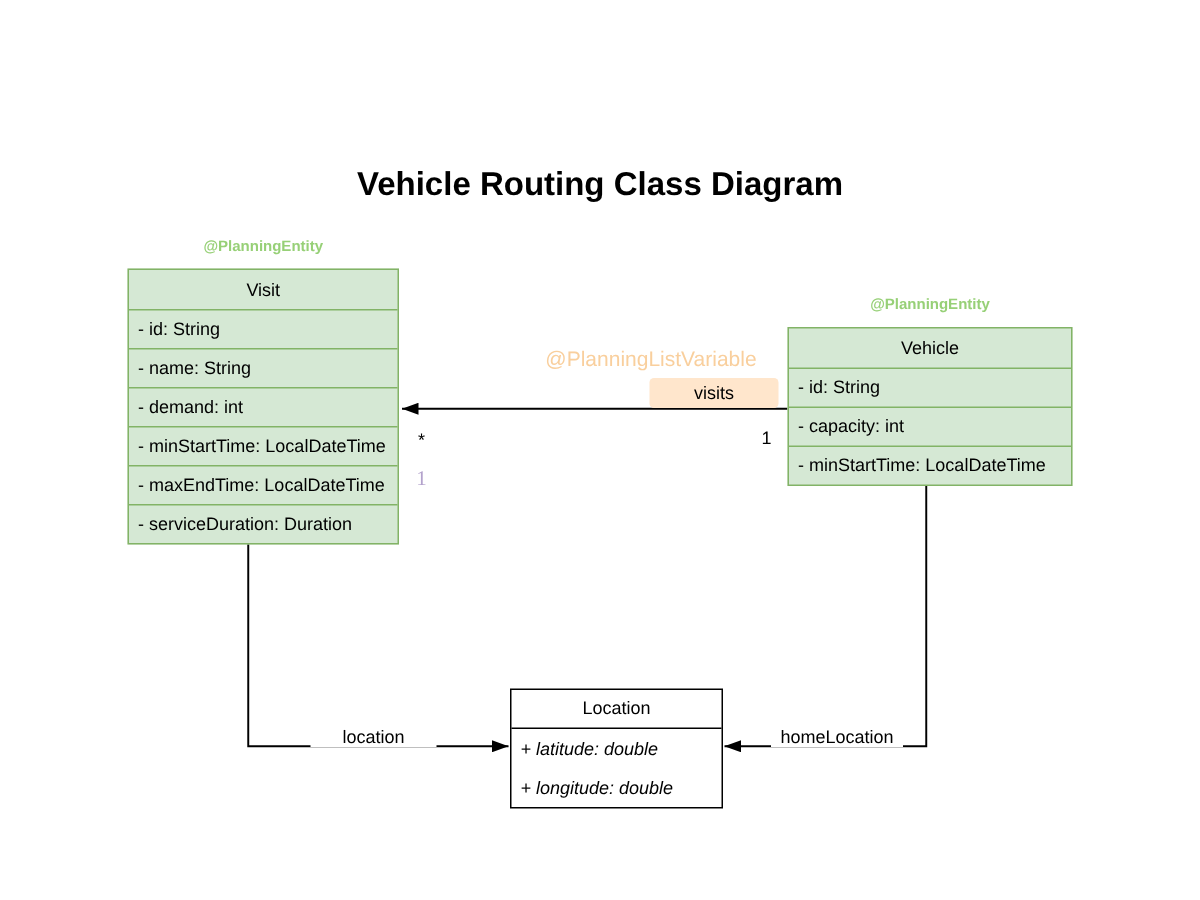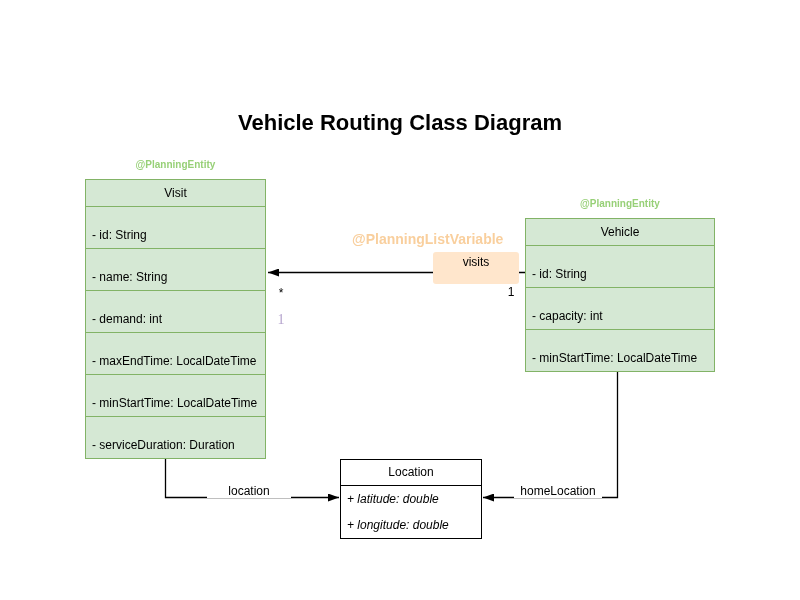--- a/index.html
+++ b/index.html
@@ -24,22 +24,23 @@
   .entity-annotation {
     position: absolute;
     text-align: center;
     font-size: 10px;
     font-weight: bold;
     color: var(--planning-entity, #97d077);
     line-height: 16px;
   }
   .listvar-annotation {
     position: absolute;
+    text-align: center;
     font-size: 14px;
-    font-weight: bold;
+    font-weight: normal;
     color: var(--planning-list-variable, #f9cf9d);
     line-height: 16px;
   }
   .uml-class {
     position: absolute;
     box-sizing: border-box;
     background: var(--class-fill, #d5e8d4);
     border: 1px solid var(--class-border, #82b366);
     font-size: 12px;
   }
@@ -48,21 +49,21 @@
     border-color: var(--plain-class-border, #000000);
   }
   .uml-title {
     height: 26px;
     line-height: 26px;
     text-align: center;
   }
   .uml-row {
     height: 25px;
     line-height: 25px;
-    padding: 16px 4px 0 6px;
+    padding: 0 4px 0 6px;
     border-top: 1px solid var(--class-border, #82b366);
     white-space: nowrap;
     overflow: hidden;
   }
   .uml-class.plain .uml-body {
     border-top: 1px solid var(--plain-class-border, #000000);
     padding: 0 4px 0 6px;
     font-style: italic;
   }
   .uml-class.plain .uml-body div {
@@ -79,21 +80,21 @@
     position: absolute;
     font-size: 12px;
     line-height: 14px;
     text-align: center;
     background: #ffffff;
     padding: 0 2px;
   }
   #visits-label {
     position: absolute;
     left: 433px; top: 252px;
-    width: 86px; height: 32px;
+    width: 86px; height: 20px;
     line-height: 20px;
     text-align: center;
     font-size: 12px;
     background: var(--visits-label-bg, #ffe6cc);
     border-radius: 3px;
   }
   .multiplicity {
     position: absolute;
     font-size: 12px;
     line-height: 14px;
@@ -127,22 +128,22 @@
     <path d="M165.5,362 V497.5 H339" fill="none" style="stroke: var(--edge, #000000); stroke-width: 1.3;" marker-end="url(#arrow-left)"></path>
     <path d="M617.5,322 V497.5 H483" fill="none" style="stroke: var(--edge, #000000); stroke-width: 1.3;" marker-end="url(#arrow-left)"></path>
   </svg>
 
   <div class="entity-annotation" style="left:85px; top:157px; width:181px;">@PlanningEntity</div>
   <div class="uml-class" style="left:85px; top:179px; width:181px;">
     <div class="uml-title">Visit</div>
     <div class="uml-row">- id: String</div>
     <div class="uml-row">- name: String</div>
     <div class="uml-row">- demand: int</div>
+    <div class="uml-row">- minStartTime: LocalDateTime</div>
     <div class="uml-row">- maxEndTime: LocalDateTime</div>
-    <div class="uml-row">- minStartTime: LocalDateTime</div>
     <div class="uml-row">- serviceDuration: Duration</div>
   </div>
 
   <div class="entity-annotation" style="left:525px; top:196px; width:190px;">@PlanningEntity</div>
   <div class="uml-class" style="left:525px; top:218px; width:190px;">
     <div class="uml-title">Vehicle</div>
     <div class="uml-row">- id: String</div>
     <div class="uml-row">- capacity: int</div>
     <div class="uml-row">- minStartTime: LocalDateTime</div>
   </div>

